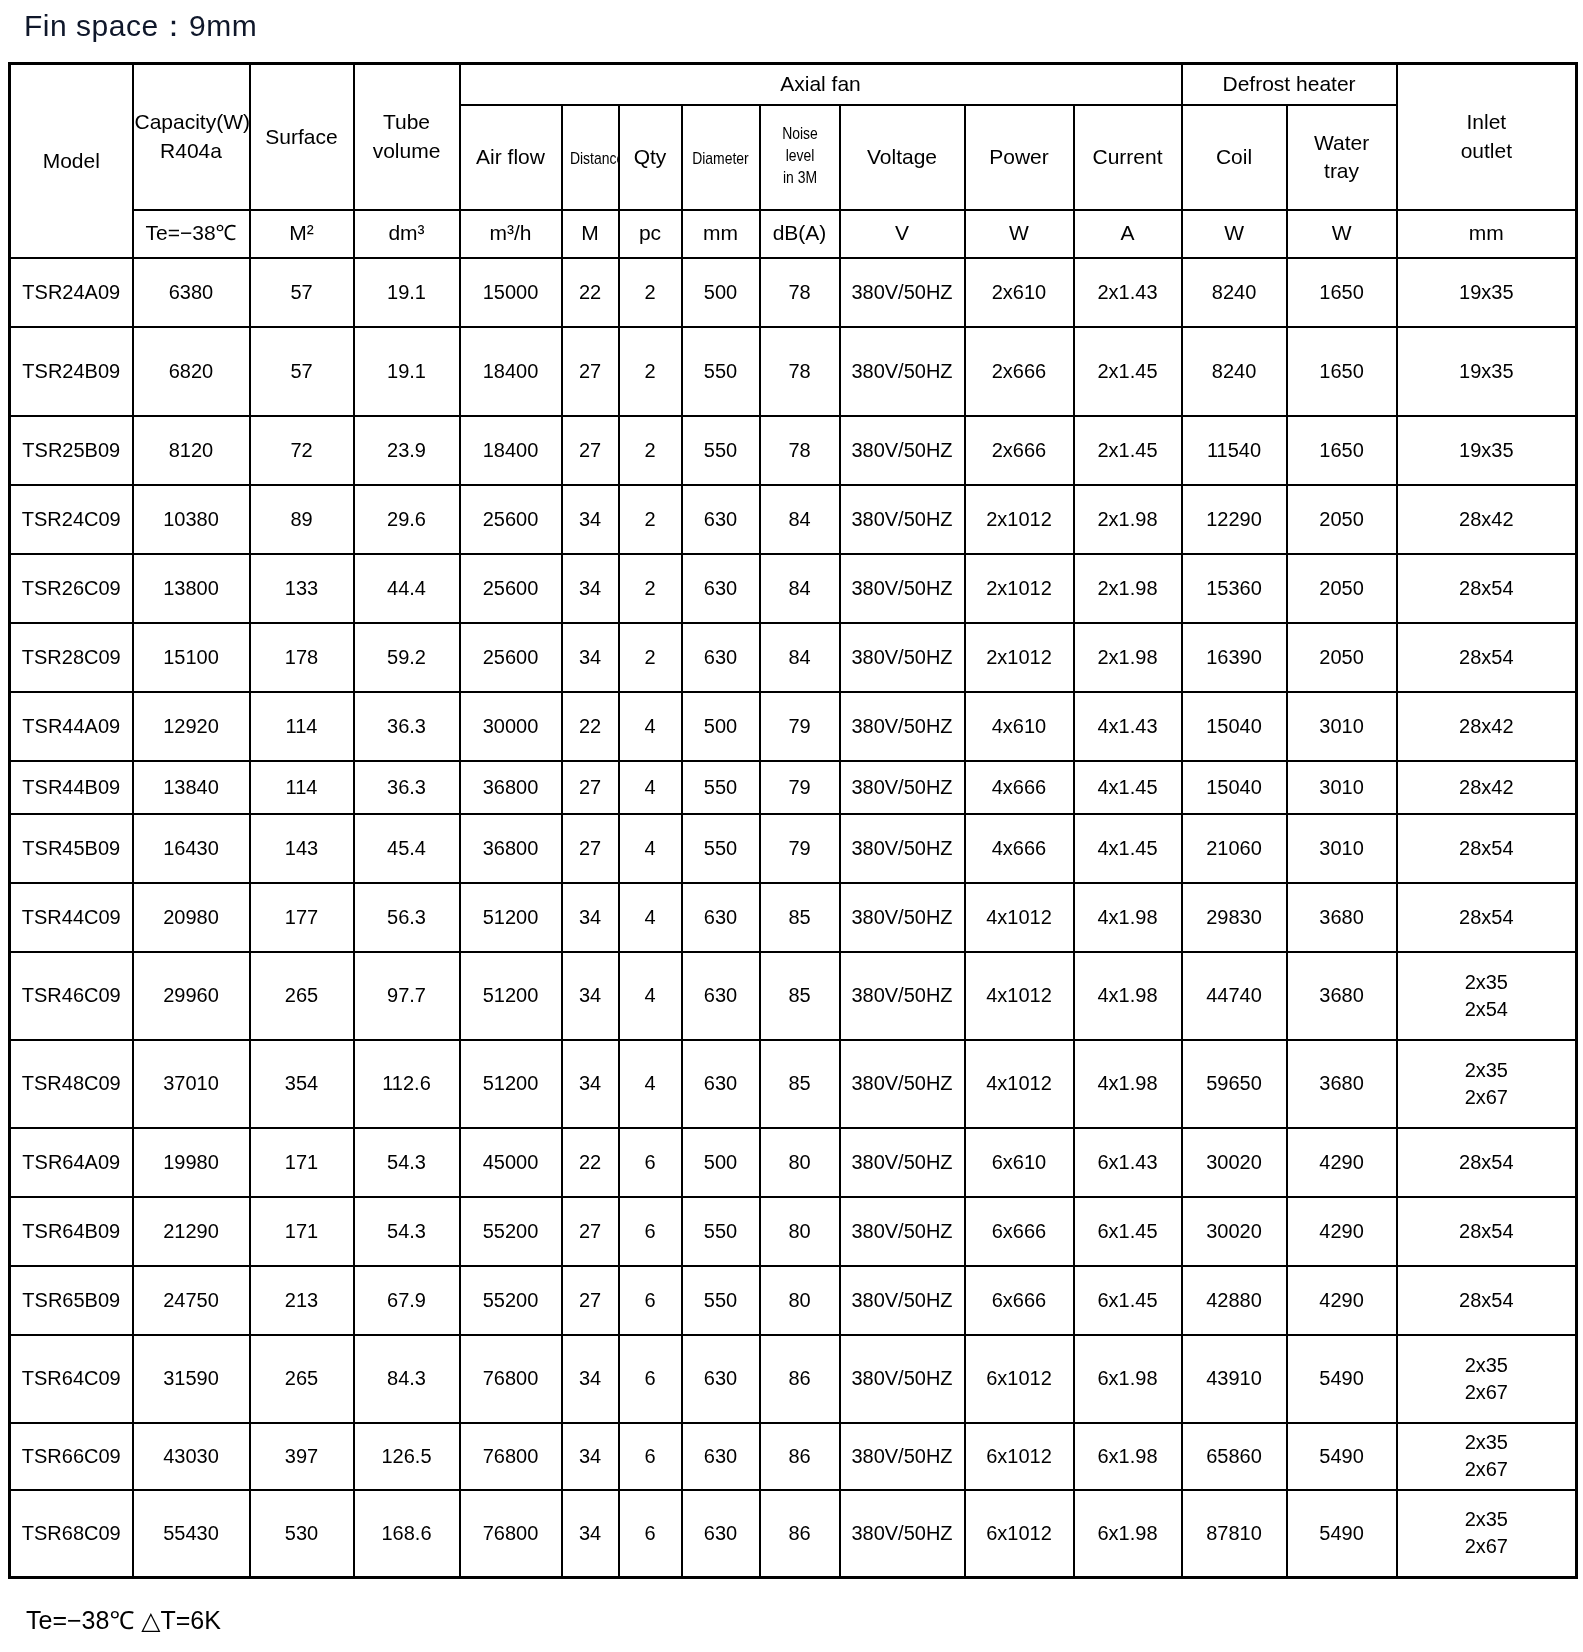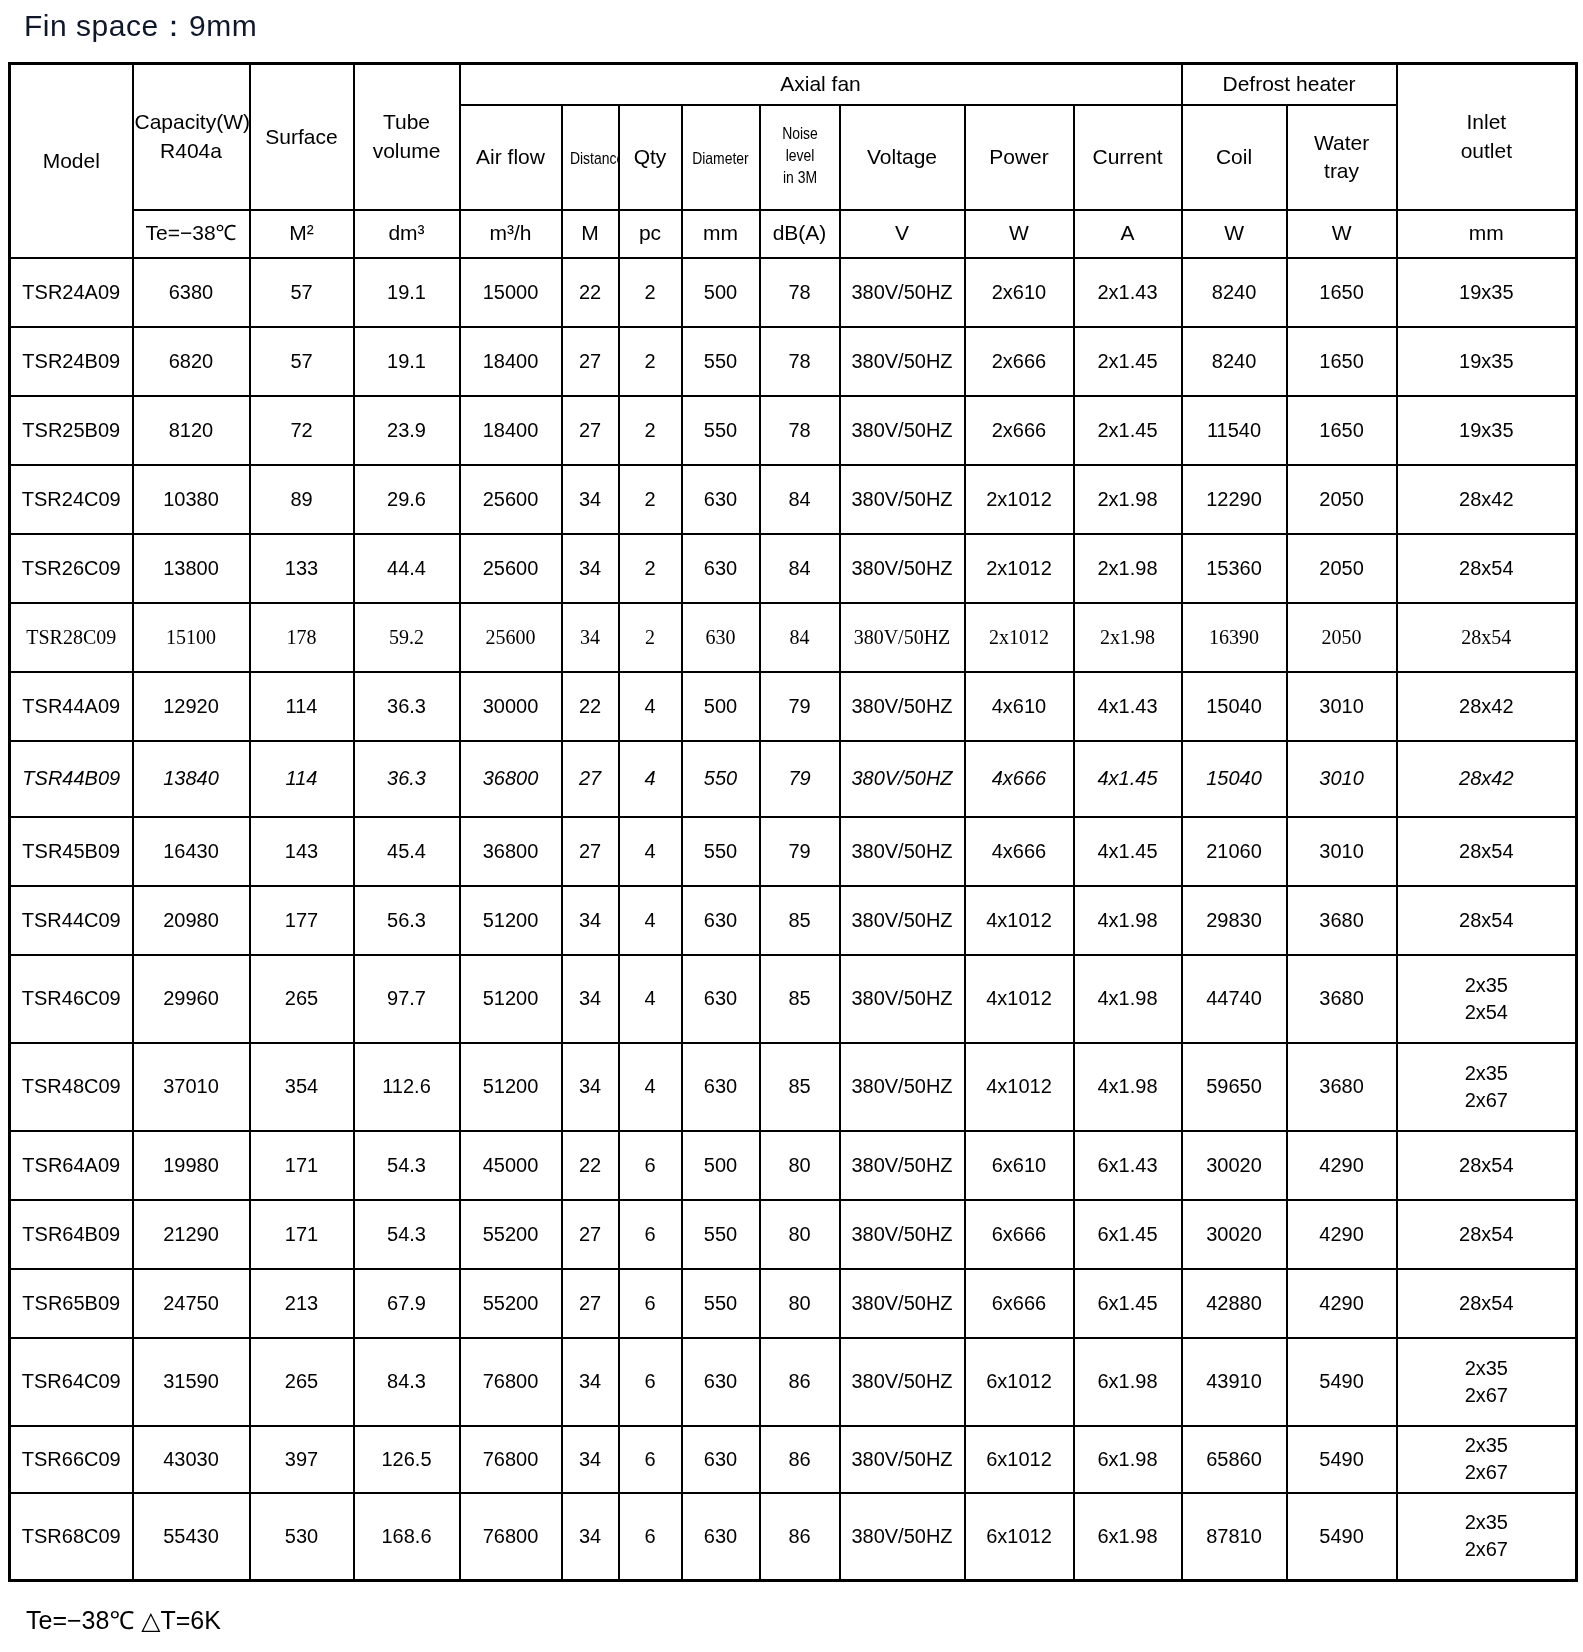--- a/index.html
+++ b/index.html
@@ -146,21 +146,21 @@
         <td>2</td>
         <td>500</td>
         <td>78</td>
         <td>380V/50HZ</td>
         <td>2x610</td>
         <td>2x1.43</td>
         <td>8240</td>
         <td>1650</td>
         <td>19x35</td>
       </tr>
-      <tr style="height: 69px;">
+      <tr style="height: 89px;">
         <td>TSR24B09</td>
         <td>6820</td>
         <td>57</td>
         <td>19.1</td>
         <td>18400</td>
         <td>27</td>
         <td>2</td>
         <td>550</td>
         <td>78</td>
         <td>380V/50HZ</td>
@@ -214,21 +214,21 @@
         <td>2</td>
         <td>630</td>
         <td>84</td>
         <td>380V/50HZ</td>
         <td>2x1012</td>
         <td>2x1.98</td>
         <td>15360</td>
         <td>2050</td>
         <td>28x54</td>
       </tr>
-      <tr style="height: 69px; font-family: Liberation Serif, serif;">
+      <tr style="height: 69px;">
         <td>TSR28C09</td>
         <td>15100</td>
         <td>178</td>
         <td>59.2</td>
         <td>25600</td>
         <td>34</td>
         <td>2</td>
         <td>630</td>
         <td>84</td>
         <td>380V/50HZ</td>
@@ -248,21 +248,21 @@
         <td>4</td>
         <td>500</td>
         <td>79</td>
         <td>380V/50HZ</td>
         <td>4x610</td>
         <td>4x1.43</td>
         <td>15040</td>
         <td>3010</td>
         <td>28x42</td>
       </tr>
-      <tr style="height: 76px; font-style: italic;">
+      <tr style="height: 53px;">
         <td>TSR44B09</td>
         <td>13840</td>
         <td>114</td>
         <td>36.3</td>
         <td>36800</td>
         <td>27</td>
         <td>4</td>
         <td>550</td>
         <td>79</td>
         <td>380V/50HZ</td>

